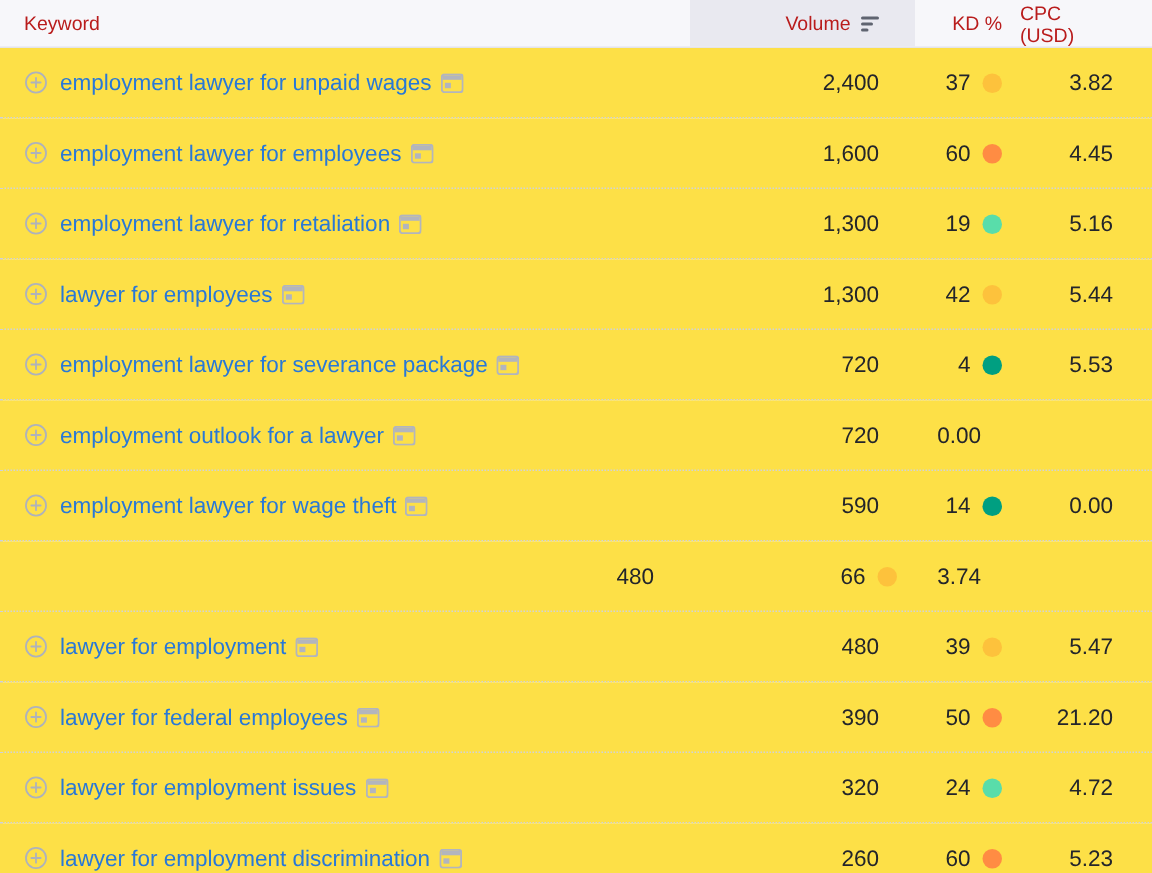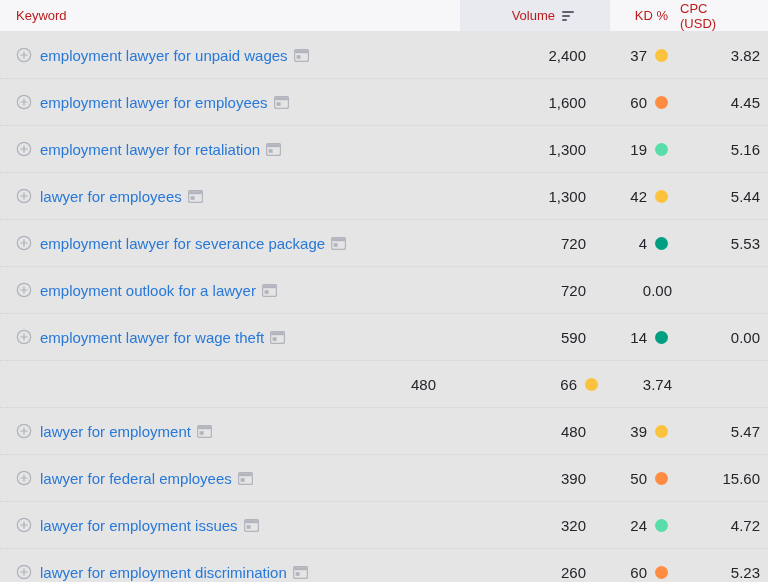--- a/index.html
+++ b/index.html
@@ -30,43 +30,43 @@
     align-items: center;
     font-size: 13px;
     color: #b91c1c;
     cursor: pointer;
     user-select: none;
   }
   .hcell.kw { padding-left: 16px; justify-content: flex-start; }
   .hcell.vol {
     background: #e9e9f0;
     justify-content: flex-end;
-    padding-right: 36px;
+    padding-right: 24px;
     gap: 7px;
   }
   .hcell.kd { justify-content: flex-end; padding-right: 12px; }
   .hcell.cpc { justify-content: flex-end; padding-right: 24px; }
   .sort-icon { display: inline-flex; flex-direction: column; gap: 2px; align-items: flex-start; }
   .sort-icon i { display: block; height: 2px; background: #5f6470; border-radius: 1px; }
   .sort-icon i:nth-child(1) { width: 12px; }
   .sort-icon i:nth-child(2) { width: 8px; }
   .sort-icon i:nth-child(3) { width: 5px; }
   .body { flex: 1 1 auto; overflow: hidden; }
   .row {
     display: grid;
     grid-template-columns: 1fr 150px 70px 88px;
     height: 46px;
     border-bottom: 1px dotted #cfd1d9;
-    background: #e5e5e5;
+    background: #fde047;
   }
   .cell { display: flex; align-items: center; font-size: 15px; color: #23252b; }
   .cell.kw { padding-left: 16px; gap: 8px; min-width: 0; }
   .cell.vol { justify-content: flex-end; padding-right: 24px; }
   .cell.kd { justify-content: flex-end; padding-right: 12px; gap: 8px; }
-  .cell.cpc { justify-content: flex-end; padding-right: 8px; }
+  .cell.cpc { justify-content: flex-end; padding-right: 26px; }
   .kw-link {
     color: #2878d8;
     text-decoration: none;
     white-space: nowrap;
     cursor: pointer;
   }
   .plus-icon, .serp-icon { display: inline-flex; flex: 0 0 auto; cursor: pointer; }
   .serp-icon { margin-left: -2px; }
   .kd-dot {
     width: 13px; height: 13px;
@@ -314,21 +314,21 @@
           <rect x="1.2" y="1.2" width="12.6" height="3" fill="#b2b5be"></rect>
           <rect x="2.6" y="6.2" width="4" height="3.6" fill="#b2b5be"></rect>
         </svg>
       </span>
     </div>
     <div class="cell vol">390</div>
     <div class="cell kd">
       <span>50</span>
       <span class="kd-dot" style="background: rgb(255, 140, 67);"></span>
     </div>
-    <div class="cell cpc">15.60</div>
+    <div class="cell cpc">21.20</div>
   </div>
 
   <div class="row">
     <div class="cell kw">
       <span class="plus-icon">
         <svg width="16" height="16" viewBox="0 0 16 16" fill="none" stroke="#aeb2bc" stroke-width="1.2" stroke-linecap="round">
           <circle cx="8" cy="8" r="6.7"></circle>
           <path d="M8 4.9v6.2M4.9 8h6.2"></path>
         </svg>
       </span>

